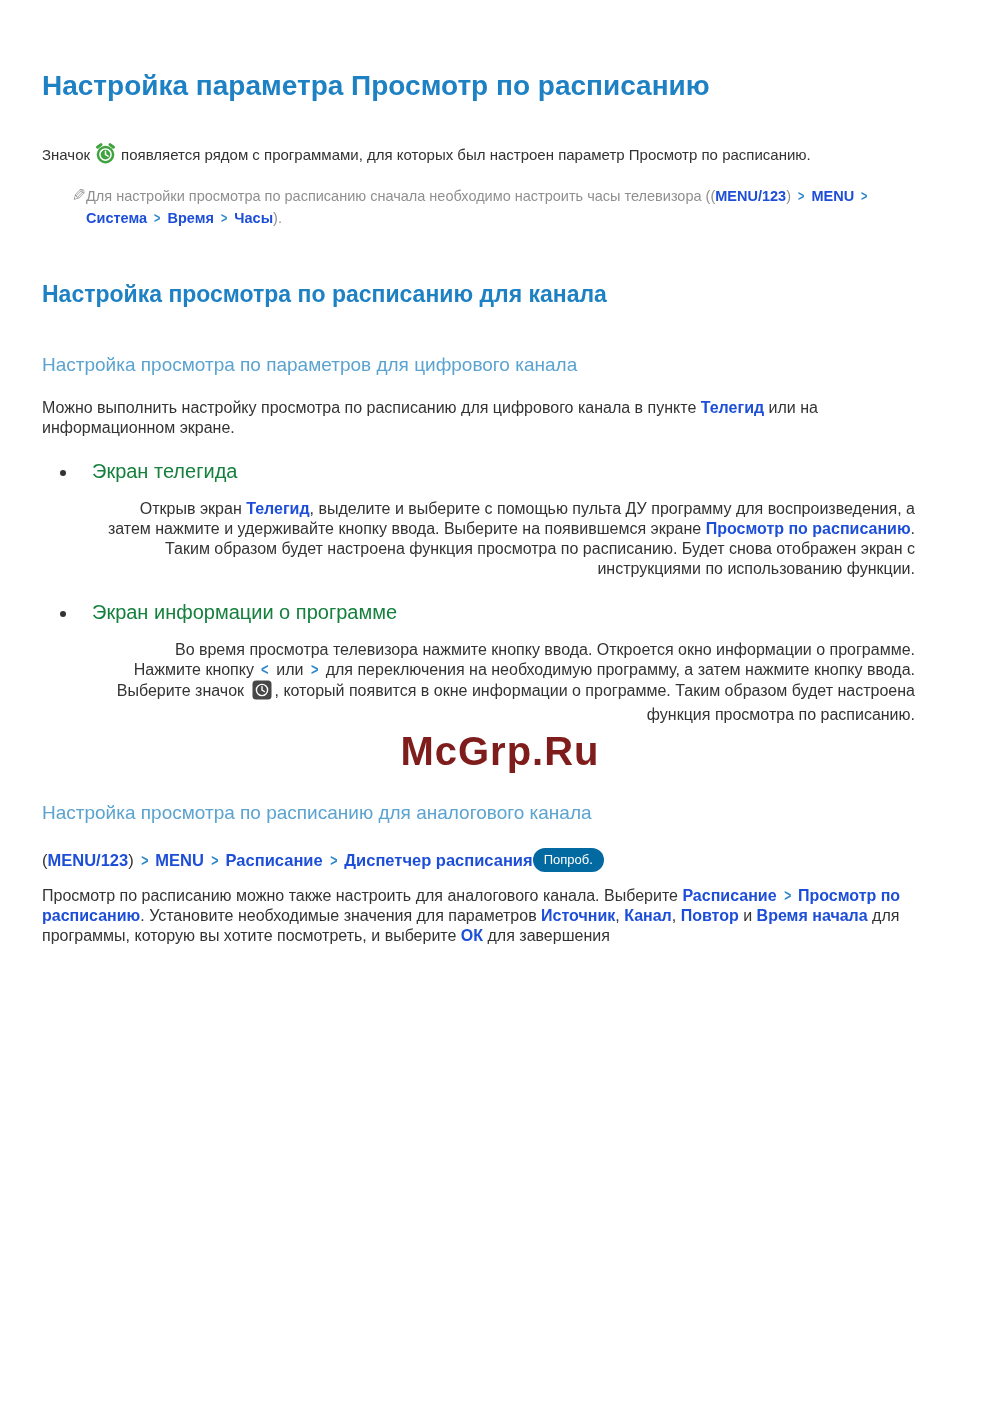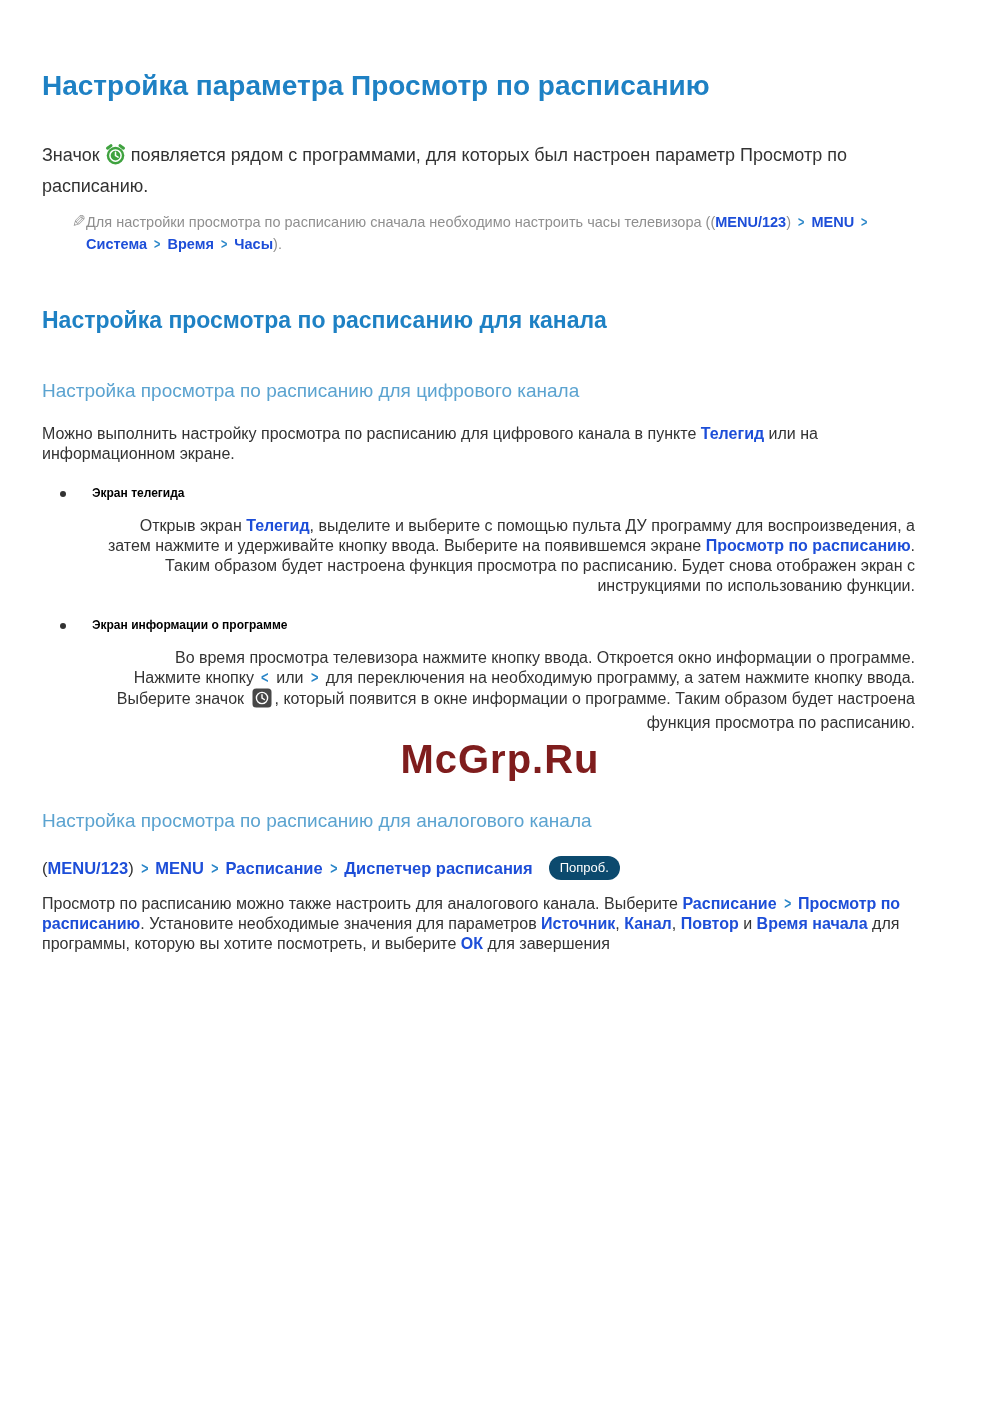--- a/index.html
+++ b/index.html
@@ -10,21 +10,21 @@
     color:#333333;
   }
   .page { padding:0 42px; }
 
   h1.title {
     margin-top:70px;
     font-size:28px; font-weight:700; color:#1e81c4;
   }
   .intro {
     margin-top:40px;
-    font-size:18px; line-height:26px; color:#333333;
+    font-size:15px; line-height:26px; color:#333333;
     max-width:880px;
   }
   .icon-inline { display:inline-block; vertical-align:-5px; margin:0 4px; }
 
   .note {
     margin-top:12px; display:flex; align-items:flex-start;
     padding-left:12px; max-width:860px;
   }
   .pencil {
     width:32px; flex:0 0 32px; color:#9a9a9a; font-size:17px; line-height:22px;
@@ -57,33 +57,33 @@
   }
   .arrow-key { color:#2a86c8; font-weight:700; margin:0 2px; display:inline-block; transform:scaleX(0.8); }
 
   .bullet-row {
     margin-top:22px; display:flex; align-items:baseline; padding-left:18px;
   }
   .bullet-dot {
     width:6px; height:6px; border-radius:50%; background:#333333;
     flex:0 0 6px; margin-right:26px; align-self:center; margin-top:2px;
   }
-  .bullet-label { font-size:12px; font-weight:700; color:#000000; }
+  .bullet-label { font-size:20px; font-weight:400; color:#15803d; }
 
   .watermark {
     margin-top:4px; text-align:center;
     font-size:40px; font-weight:700; color:#7f1d1d; letter-spacing:1px;
   }
 
   .breadcrumb {
     margin-top:24px; font-size:16.5px; color:#333333;
   }
   .badge {
-    display:inline-block; margin-left:16px;
-    background:#0c4a6e; color:#ffffff;
+    display:inline-block; margin-left:0;
+    background:#0369a1; color:#ffffff;
     font-size:13px; line-height:1; padding:5px 11px 6px;
     border-radius:12px; vertical-align:2px;
   }
   p.last { margin-top:14px; }
 </style>
 </head>
 <body>
 
 <div class="page">
 
@@ -96,21 +96,21 @@
           <path d="M11.5 9.3 v3.3 l2.6 1.6" stroke="#ffffff" stroke-width="1.5" fill="none" stroke-linecap="round"></path>
         </svg></span><span>появляется рядом с программами, для которых был настроен параметр Просмотр по расписанию.</span></p>
 
   <div class="note">
     <span class="pencil">✎</span>
     <div class="note-text"><span>Для настройки просмотра по расписанию сначала необходимо настроить часы телевизора ((</span><span class="blue">MENU/123</span><span>)</span><span class="chev">&gt;</span><span class="blue">MENU</span><span class="chev">&gt;</span><span class="blue">Система</span><span class="chev">&gt;</span><span class="blue">Время</span><span class="chev">&gt;</span><span class="blue">Часы</span><span>).</span></div>
   </div>
 
   <h2 class="section">Настройка просмотра по расписанию для канала</h2>
 
-  <h3 class="subsection">Настройка просмотра по расписанию для цифрового канала</h3>
+  <h3 class="subsection">Настройка просмотра по параметров для цифрового канала</h3>
 
   <p class="body"><span>Можно выполнить настройку просмотра по расписанию для цифрового канала в пункте </span><span class="blue">Телегид</span><span> или на информационном экране.</span></p>
 
   <div class="bullet-row">
     <span class="bullet-dot"></span>
     <span class="bullet-label">Экран телегида</span>
   </div>
 
   <p class="body indent"><span>Открыв экран </span><span class="blue">Телегид</span><span>, выделите и выберите с помощью пульта ДУ программу для воспроизведения, а затем нажмите и удерживайте кнопку ввода. Выберите на появившемся экране </span><span class="blue">Просмотр по расписанию</span><span>. Таким образом будет настроена функция просмотра по расписанию. Будет снова отображен экран с инструкциями по использованию функции.</span></p>
 

